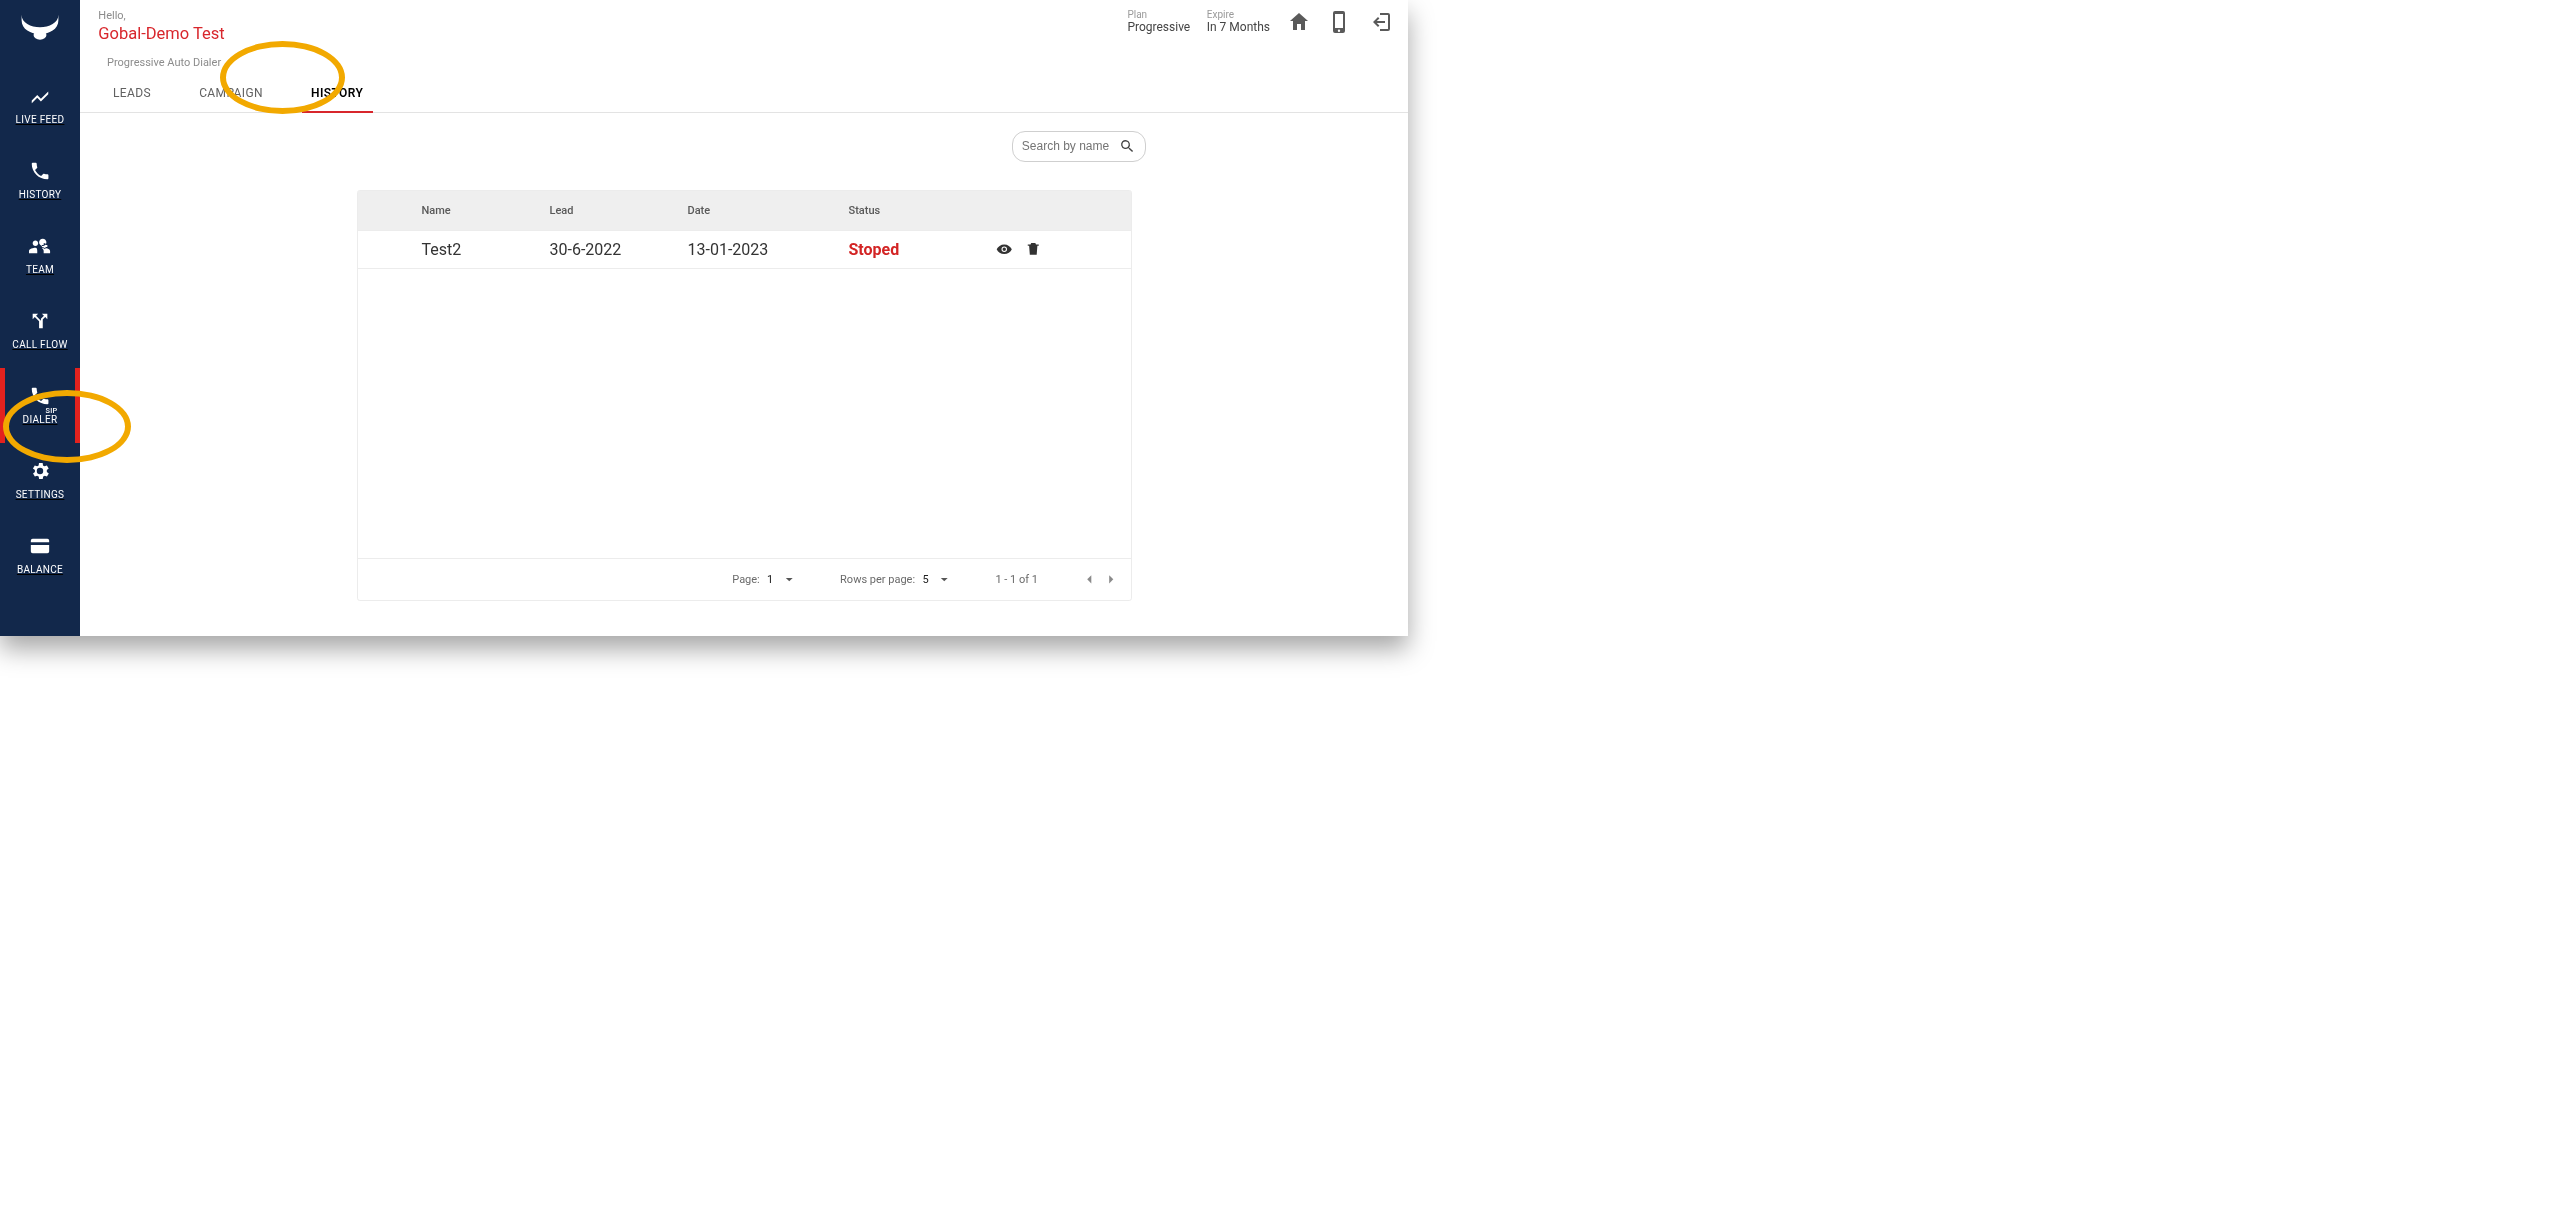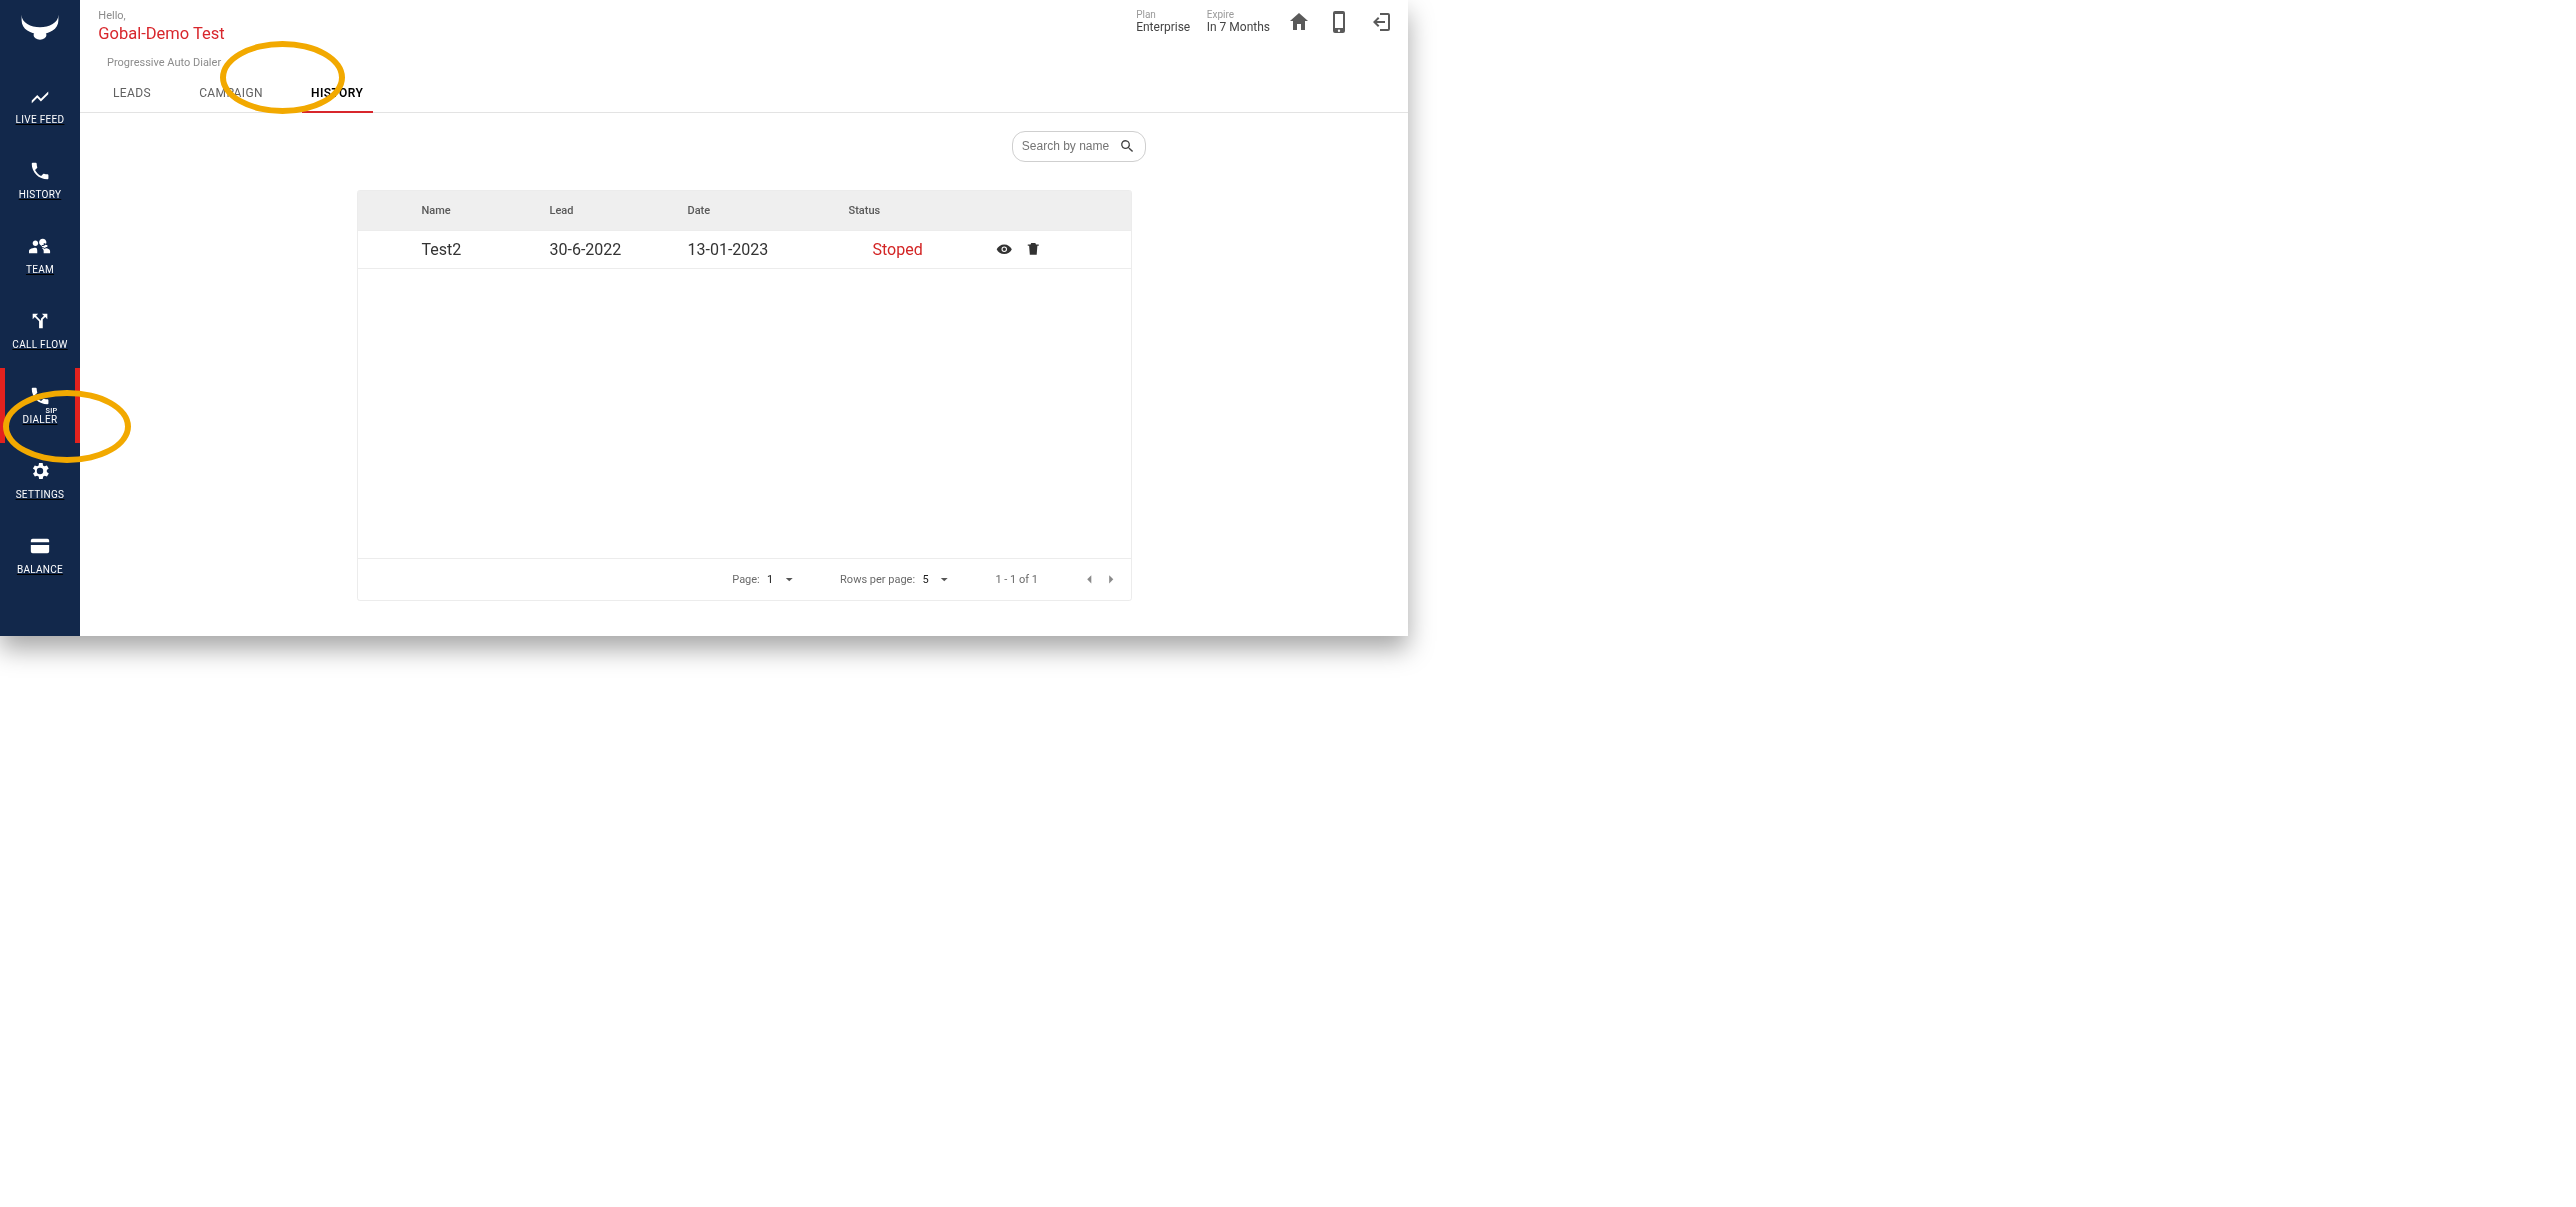--- a/index.html
+++ b/index.html
@@ -115,21 +115,21 @@
     background:#efefef; height:39px;
     font-size:11px; color:#595959; font-weight:500;
   }
   .trow {
     display:grid;
     grid-template-columns: 64px 128px 138px 161px 147px 64px;
     align-items:center; height:38px;
     border-top:0.9px solid #ececec;
     font-size:16px; color:#333;
   }
-  .trow .status { color:#d32424; font-weight:400;margin-left:24px; }
+  .trow .status { color:#d32424; font-weight:700; }
   .row-actions { display:flex; gap:13px; }
   .row-actions svg { width:16.5px; height:16.5px; fill:#333; cursor:pointer; }
   .tbody-filler { height:290px; border-top:0.9px solid #ececec; }
 
   .tfoot {
     display:flex; align-items:center; justify-content:flex-end;
     gap:43px;
     border-top:0.9px solid #ececec; height:42px;
     font-size:11px; color:#6a6a6a; padding-right:11px;
   }
@@ -232,21 +232,21 @@
   <div class="main">
 
     <div class="topbar">
       <div class="greet">
         <div class="hello">Hello,</div>
         <div class="uname">Gobal-Demo Test</div>
       </div>
       <div class="topbar-right">
         <div class="plan-block">
           <div class="lbl">Plan</div>
-          <div class="val">Enterprise</div>
+          <div class="val">Progressive</div>
         </div>
         <div class="plan-block">
           <div class="lbl">Expire</div>
           <div class="val">In 7 Months</div>
         </div>
         <svg class="top-icon" viewBox="0 0 24 24">
               <path d="M12 3l9 8h-3v9h-4v-6h-4v6H6v-9H3z"></path>
             </svg>
         <svg class="top-icon" viewBox="0 0 24 24">
               <path d="M16 1H8a2 2 0 0 0-2 2v18a2 2 0 0 0 2 2h8a2 2 0 0 0 2-2V3a2 2 0 0 0-2-2zm-4 21a1.2 1.2 0 1 1 0-2.4 1.2 1.2 0 0 1 0 2.4zm4-4H8V4h8v14z"></path>

